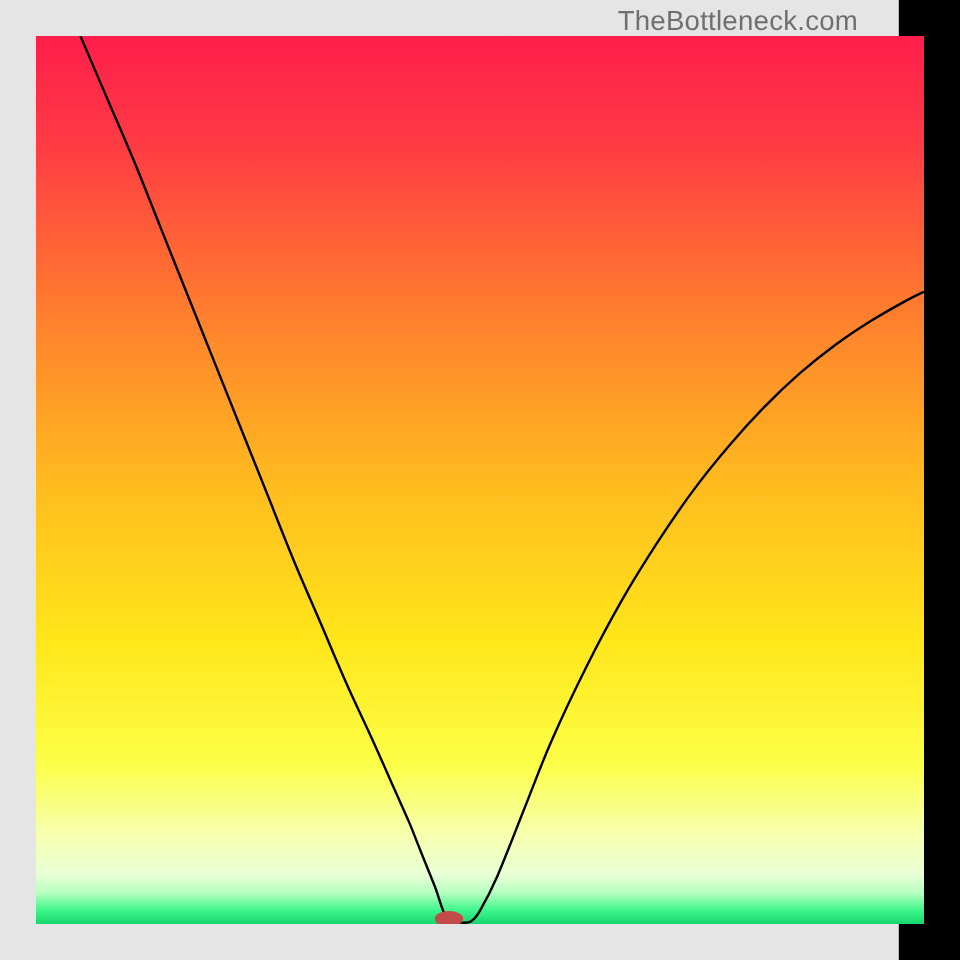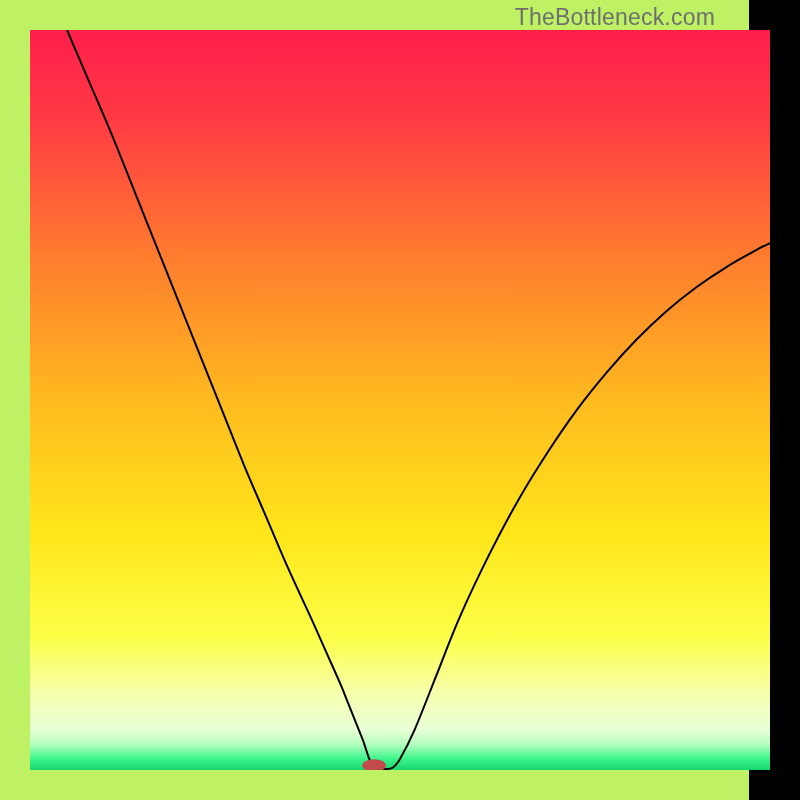--- a/index.html
+++ b/index.html
@@ -8,21 +8,21 @@
     width: 800px;
     height: 800px;
     overflow: hidden;
     background: #000;
     font-family: Arial, Helvetica, sans-serif;
   }
   .frame {
     position: relative;
     width: 749px;
     height: 800px;
-    background: #bef264;
+    background: #e5e5e5;
   }
   .plot-area {
     position: absolute;
     left: 30px;
     top: 30px;
     width: 740px;
     height: 740px;
   }
   .gradient-bg {
     position: absolute;

